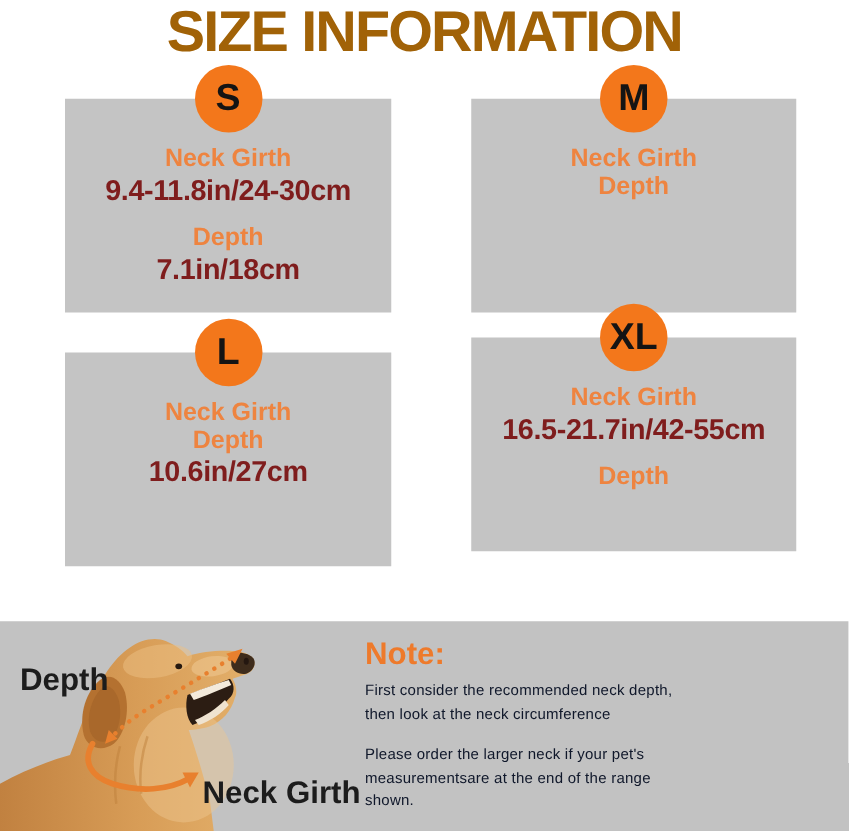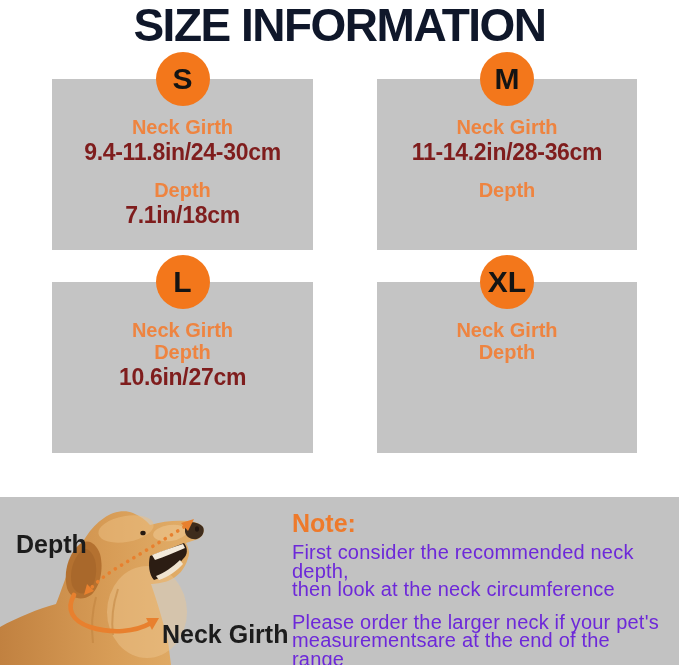--- a/index.html
+++ b/index.html
@@ -4,29 +4,29 @@
 <style>
   * { margin:0; padding:0; box-sizing:border-box; }
   html,body { background:#ffffff; }
   .page {
     position:relative; width:679px; height:665px; background:#ffffff;
     font-family:"Liberation Sans", sans-serif; overflow:hidden;
   }
   .title {
     position:absolute; top:0; left:0; width:679px; height:50px;
     text-align:center; font-size:46px; line-height:50px; font-weight:900;
-    letter-spacing:-1.5px; color:#0f172a;
+    letter-spacing:-1.5px; color:#a16207;
   }
   .card {
     position:absolute; width:261px; height:171px; background:#c4c4c4;
   }
   .card-s  { left:52px;  top:79px;  }
   .card-m  { left:377px; top:79px;  width:260px; }
   .card-l  { left:52px;  top:282px; }
-  .card-xl { left:377px; top:282px; width:260px; }
+  .card-xl { left:377px; top:270px; width:260px; }
   .badge {
     position:absolute; left:50%; top:-27px; transform:translateX(-50%);
     width:54px; height:54px; border-radius:50%; background:#f3771b;
     display:flex; align-items:center; justify-content:center;
     font-size:30px; font-weight:800; color:#141414;
   }
   .card-body {
     position:absolute; left:0; top:37px; width:100%;
     display:flex; flex-direction:column; align-items:center; text-align:center;
   }
@@ -46,21 +46,21 @@
     position:absolute; font-size:25px; font-weight:800; color:#1c1c1c;
     line-height:26px; white-space:nowrap;
   }
   .depth-label { left:16px; top:34px; }
   .girth-label { left:162px; top:124px; }
   .note { position:absolute; left:292px; top:12px; width:372px; }
   .note-heading {
     font-size:25px; line-height:28px; font-weight:800; color:#ee7a2b;
   }
   .note-p {
-    font-size:20px; line-height:18.5px; color:#6d28d9; letter-spacing:0.2px;
+    font-size:12px; line-height:18.5px; color:#0f172a; letter-spacing:0.2px;
     white-space:pre-line; margin-top:6px;
   }
   .note-p + .note-p { margin-top:14px; }
 </style>
 </head>
 <body>
 
 <div class="page">
 
   <div class="title">SIZE INFORMATION</div>
@@ -72,38 +72,38 @@
       <div class="field-value">9.4-11.8in/24-30cm</div>
       <div class="field-label">Depth</div>
       <div class="field-value">7.1in/18cm</div>
     </div>
   </div>
 
   <div class="card card-m">
     <div class="badge">M</div>
     <div class="card-body">
       <div class="field-label">Neck Girth</div>
-      <div class="field-value">11-14.2in/28-36cm</div>
       <div class="field-label">Depth</div>
     </div>
   </div>
 
   <div class="card card-l">
     <div class="badge">L</div>
     <div class="card-body">
       <div class="field-label">Neck Girth</div>
       <div class="field-label">Depth</div>
       <div class="field-value">10.6in/27cm</div>
     </div>
   </div>
 
   <div class="card card-xl">
     <div class="badge">XL</div>
     <div class="card-body">
       <div class="field-label">Neck Girth</div>
+      <div class="field-value">16.5-21.7in/42-55cm</div>
       <div class="field-label">Depth</div>
     </div>
   </div>
 
   <div class="band">
 
     <svg class="dog-svg" viewBox="0 0 300 168" aria-hidden="true">
       <defs>
         <linearGradient id="fur" x1="0" y1="0" x2="1" y2="0">
           <stop offset="0" stop-color="#c18140"></stop>

